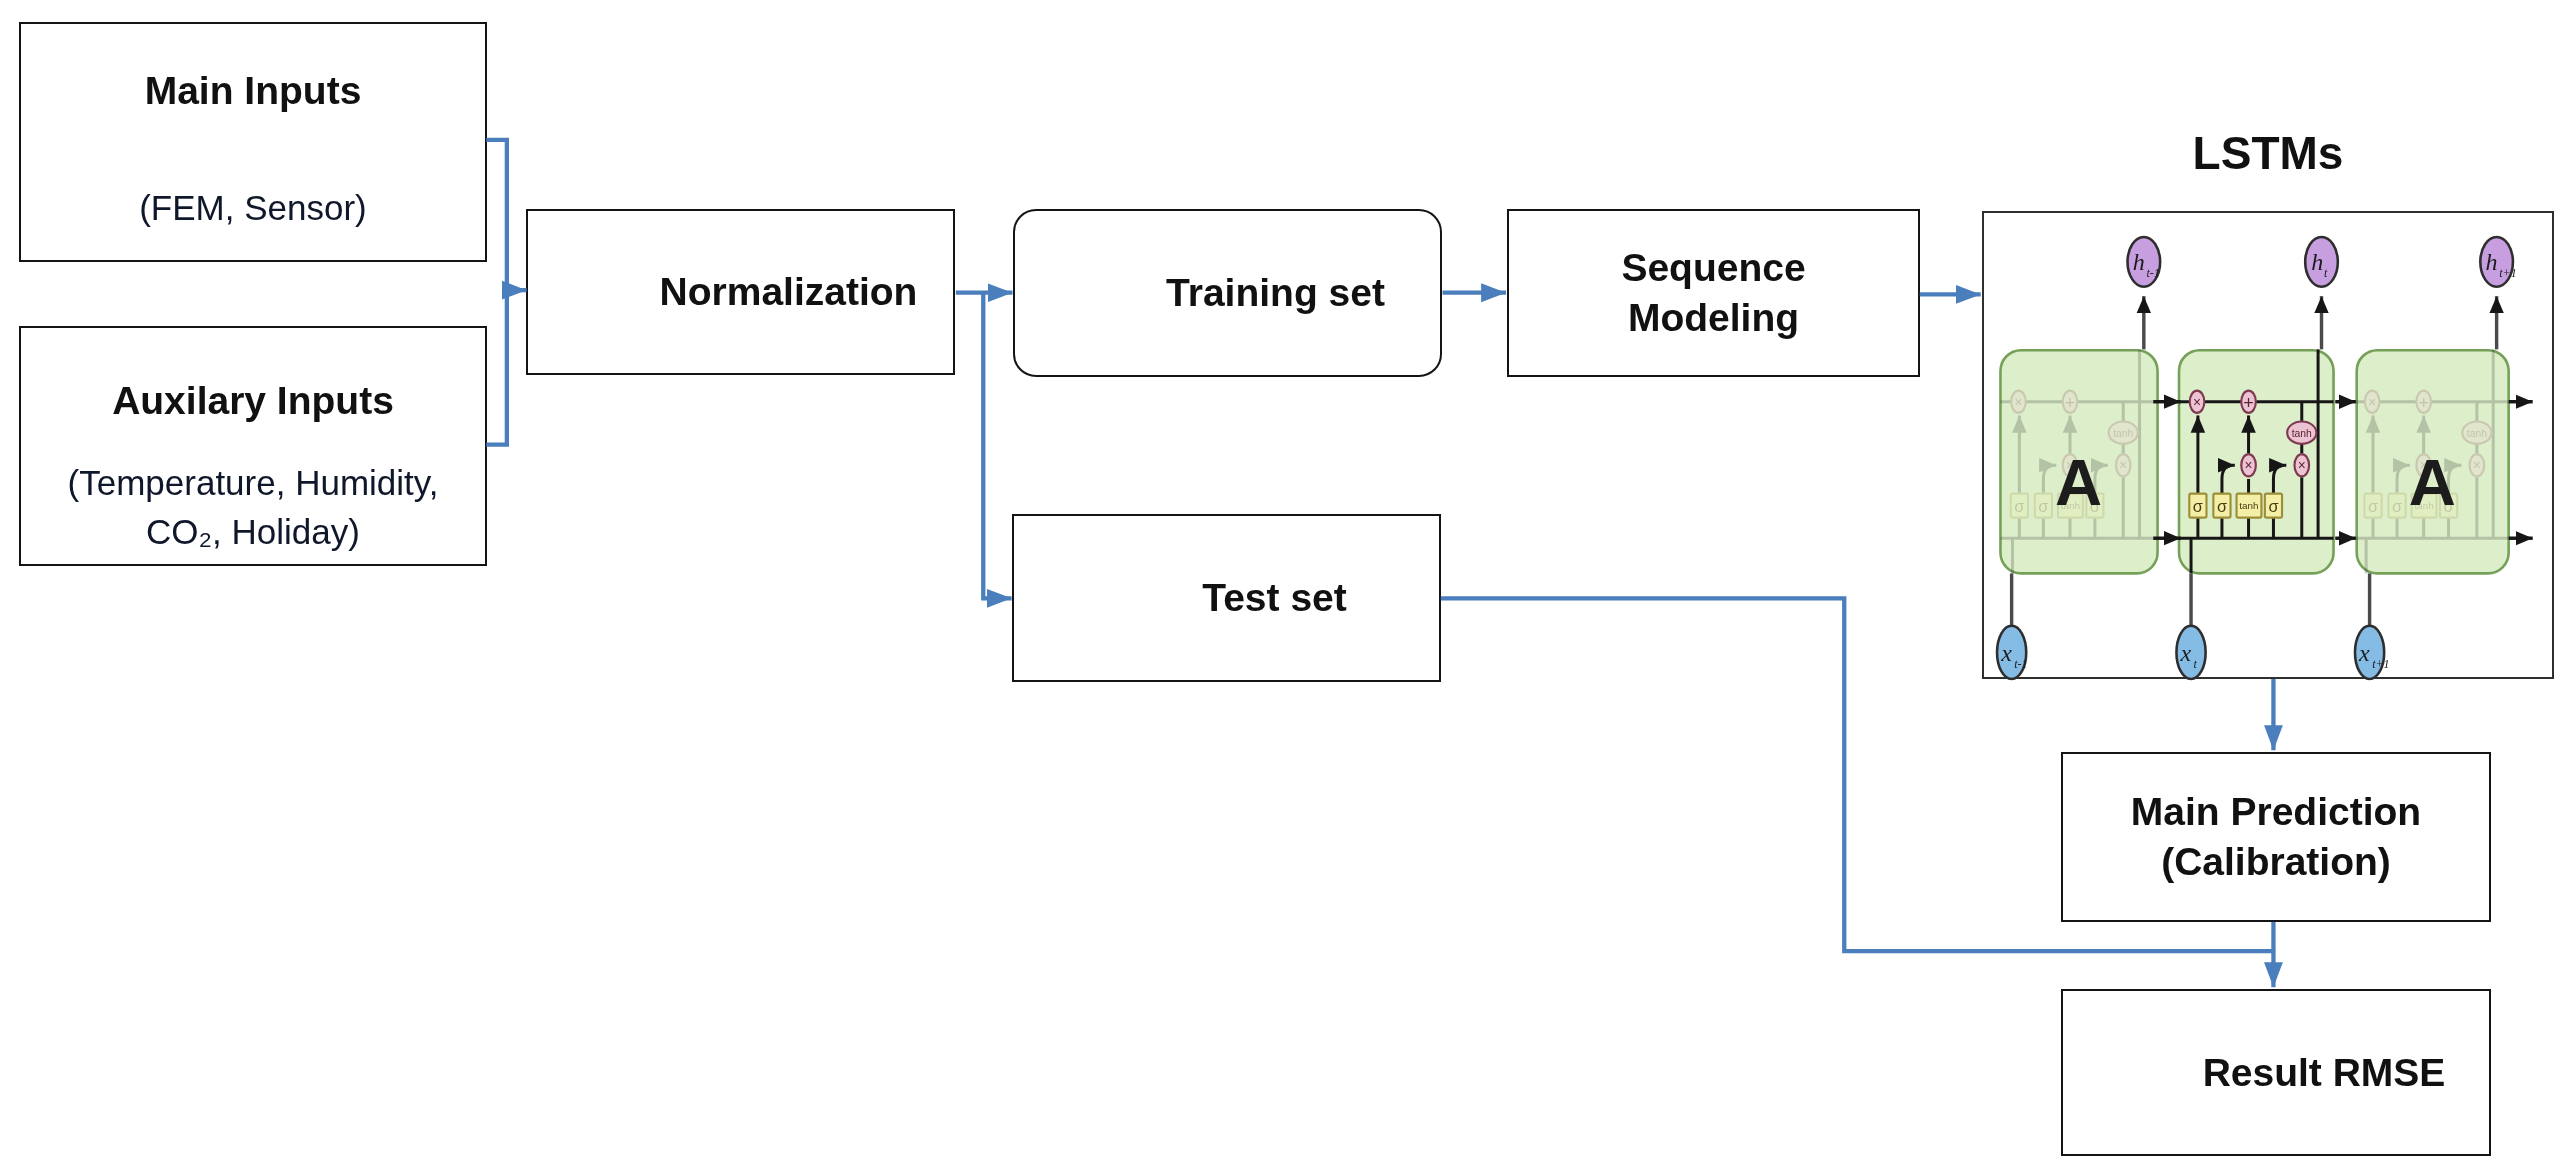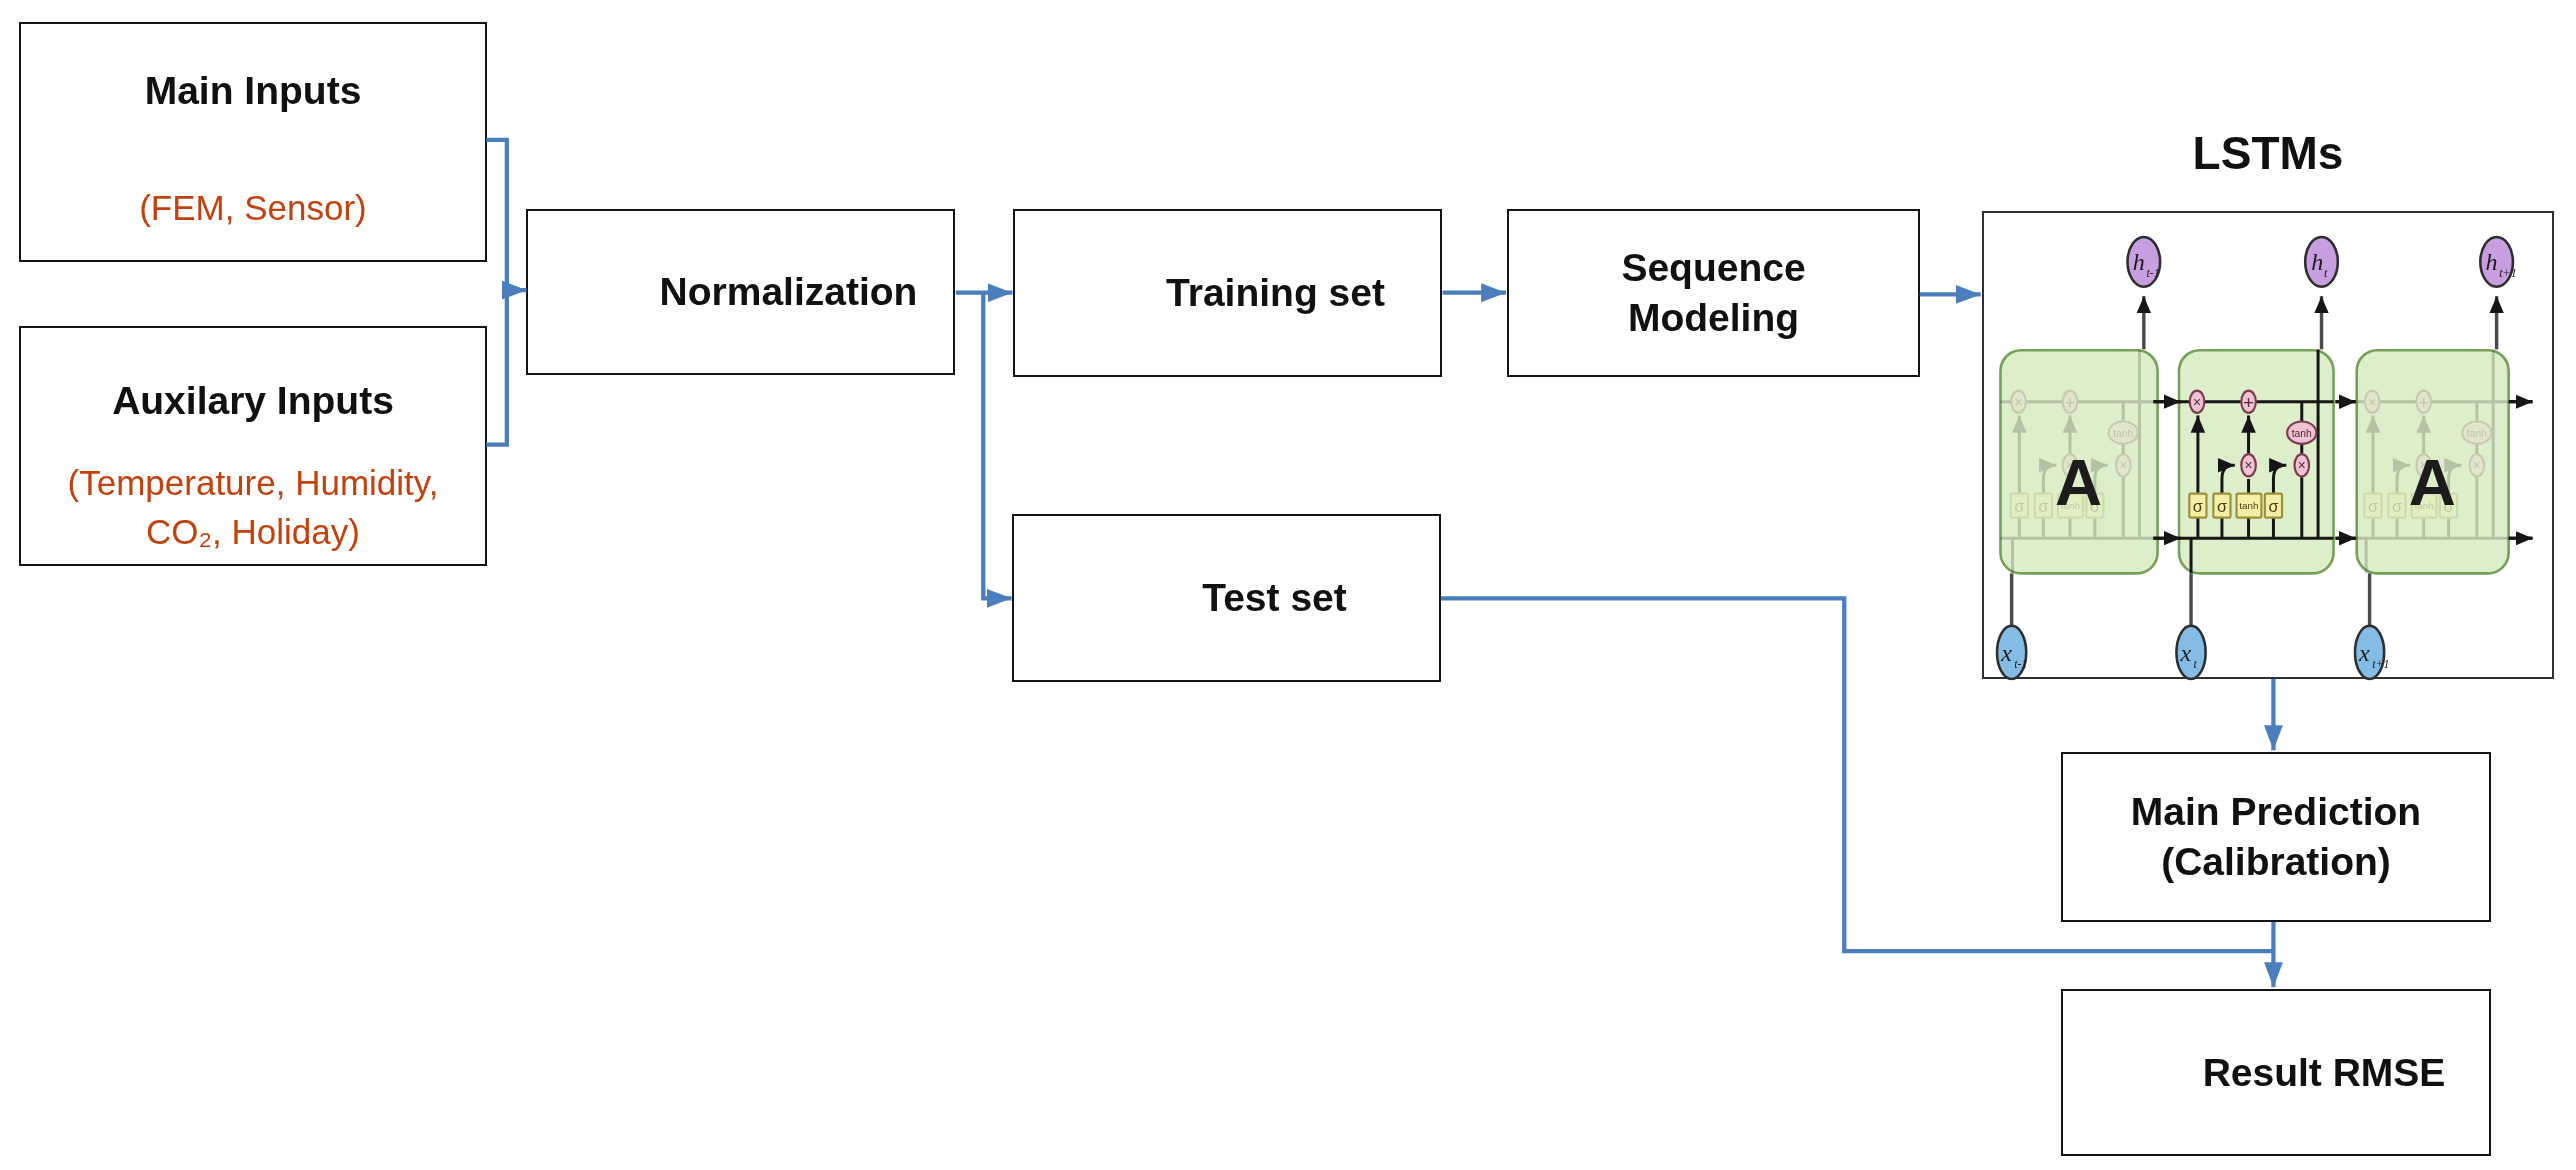--- a/index.html
+++ b/index.html
@@ -7,21 +7,21 @@
           font-family:"Liberation Sans",sans-serif;color:#111;}
   svg{position:absolute;left:0;top:0;}
   .fbox{position:absolute;background:#ffffff;border:2.6px solid #141414;box-sizing:border-box;}
   .frame{position:absolute;background:#ffffff;border:2.6px solid #2f2f2f;box-sizing:border-box;}
   .center-lbl{display:flex;align-items:center;justify-content:center;width:100%;height:100%;
               text-align:center;font-weight:700;font-size:39px;line-height:50px;padding-left:48px;}
   .col-lbl{display:flex;flex-direction:column;align-items:center;justify-content:center;
            width:100%;height:100%;text-align:center;font-weight:700;font-size:39px;line-height:50px;}
   .absline{position:absolute;left:0;width:100%;text-align:center;}
   .ttl{font-weight:700;font-size:39px;line-height:50px;}
-  .sub{font-weight:400;font-size:35px;line-height:48px;color:#c2410c;}
+  .sub{font-weight:400;font-size:35px;line-height:48px;color:#0f172a;}
   .lstm-title{position:absolute;left:1982px;top:127px;width:572px;height:53px;text-align:center;
               font-weight:700;font-size:46px;line-height:53px;}
   .svgtxt{font-family:"Liberation Sans",sans-serif;}
   .sertxt{font-family:"Liberation Serif",serif;}
 </style>
 </head>
 <body>
 
 <div id="canvas">
 
@@ -33,21 +33,21 @@
   <div class="fbox" style="left:19px;top:326px;width:468px;height:240px;">
     <div class="absline ttl" style="top:48px;">Auxilary Inputs</div>
     <div class="absline sub" style="top:131px;text-align:center;">(Temperature,  Humidity,</div>
     <div class="absline sub" style="top:180px;">CO₂, Holiday)</div>
   </div>
 
   <div class="fbox" style="left:526px;top:209px;width:429px;height:166px;">
     <div class="center-lbl">Normalization</div>
   </div>
 
-  <div class="fbox" style="left:1013px;top:209px;width:429px;height:168px;">
+  <div class="fbox" style="left:1013px;top:209px;width:429px;height:168px;border-radius:23px;">
     <div class="center-lbl">Training set</div>
   </div>
 
   <div class="fbox" style="left:1012px;top:514px;width:429px;height:168px;">
     <div class="center-lbl">Test set</div>
   </div>
 
   <div class="fbox" style="left:1507px;top:209px;width:413px;height:168px;">
     <div class="col-lbl">
       <span>Sequence</span>

